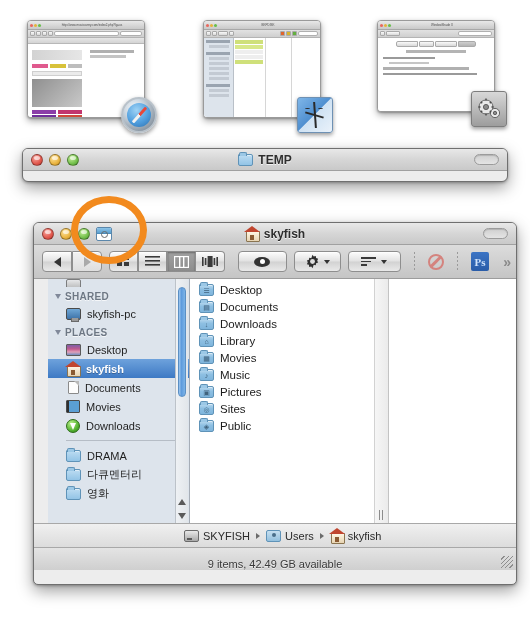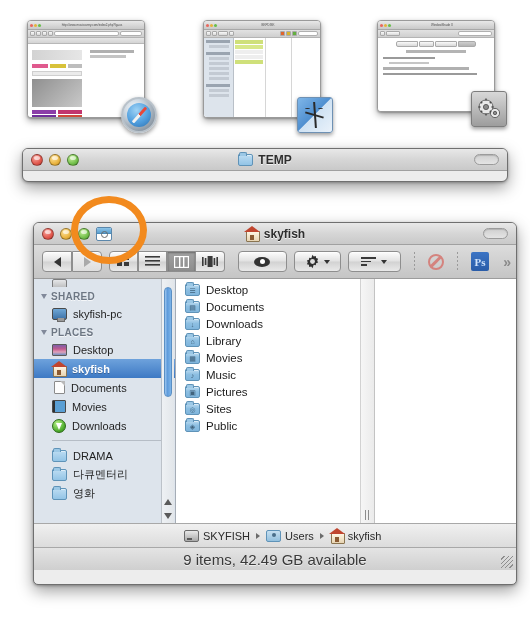--- a/index.html
+++ b/index.html
@@ -300,20 +300,21 @@
     border-bottom: 1px solid #a8a8a8;
   }
 
   .sidebar {
     width: 142px;
     background: #dde4ec;
     border-right: 1px solid #a6adb6;
     position: relative;
     overflow: hidden;
     font-size: 11px;
+    margin-left: 14px;
   }
   .sb-scroll { padding-top: 0; }
 
   .sb-header {
     display: flex; align-items: center; gap: 4px;
     padding: 4px 6px 2px 7px;
     font-size: 10px;
     font-weight: bold;
     color: #6d7784;
     text-transform: uppercase;
@@ -563,23 +564,23 @@
   .path-sep {
     width:0;height:0;border-style:solid;
     border-width:3.5px 0 3.5px 4.5px;
     border-color: transparent transparent transparent #6b6b6b;
   }
 
   .statusbar {
     height: 22px;
     background: linear-gradient(to bottom, #e4e4e4, #cfcfcf);
     display: flex;
-    align-items: center;
+    align-items: flex-end;
     justify-content: center;
-    font-size: 15px;
+    font-size: 11px;
     color: #3a3a3a;
     text-shadow: 0 1px 0 rgba(255,255,255,0.6);
     position: relative;
   }
   .grow {
     position:absolute; right:3px; bottom:2px;
     width:12px;height:12px;
     background: repeating-linear-gradient(135deg, transparent 0 2px, #8d8d8d 2px 3px);
   }
 

